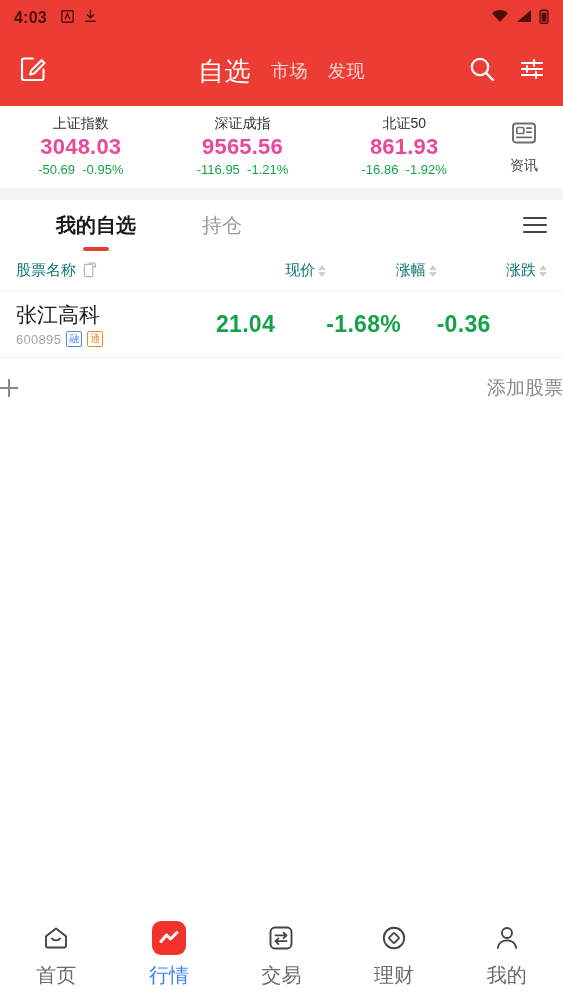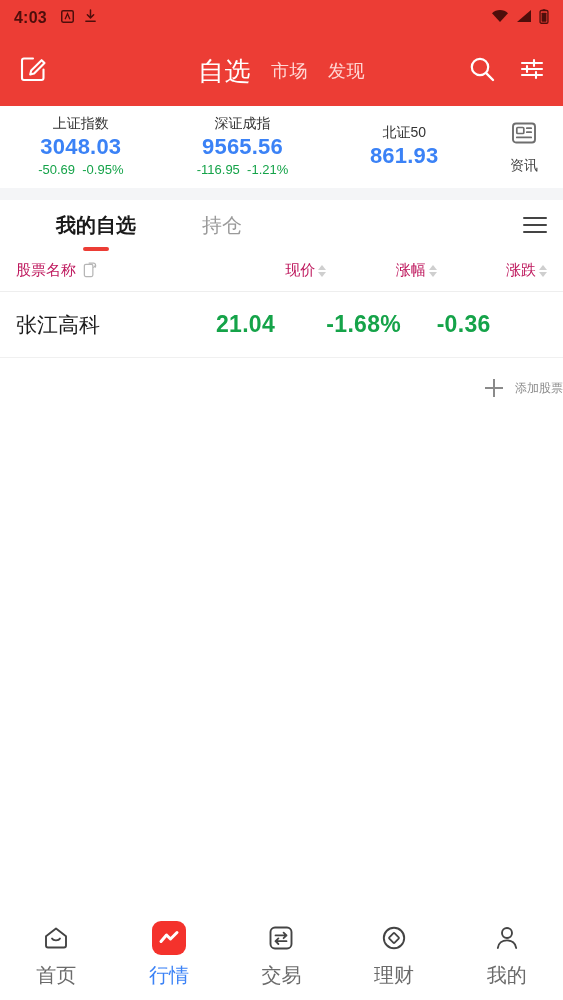--- a/index.html
+++ b/index.html
@@ -38,21 +38,21 @@
   .htab.active { color: #ffffff; font-size: 26px; font-weight: 500; }
   .header-right { margin-left: auto; display: flex; align-items: center; gap: 20px; z-index:2; }
 
   
   .indices {
     flex: 0 0 82px; background: #fff; display: flex; align-items: center;
     padding: 6px 0 8px 0;
   }
   .idx { flex: 1; text-align: center; }
   .idx-name { font-size: 14px; color: #333; line-height: 20px; }
-  .idx-value { font-size: 22px; font-weight: 600; color: #3b82f6; line-height: 28px; letter-spacing:.2px; }
+  .idx-value { font-size: 22px; font-weight: 600; color: #ec4899; line-height: 28px; letter-spacing:.2px; }
   .idx-sub { font-size: 13px; color: #15a349; line-height: 18px; }
   .news-btn {
     width: 78px; display: flex; flex-direction: column; align-items: center; gap: 5px;
     border-left: 0px solid transparent;
   }
   .news-label { font-size: 14px; color: #444; }
 
   .band { flex: 0 0 12px; background: #f4f5f7; }
 
   
@@ -65,21 +65,21 @@
   .stab.active::after {
     content: ""; position: absolute; left: 50%; transform: translateX(-50%);
     bottom: -12px; width: 26px; height: 4px; border-radius: 2px; background: #ec3d35;
   }
   .hamburger { margin-left: auto; display:flex; flex-direction:column; gap:5px; }
   .hamburger span { display:block; width: 24px; height: 2px; background: #444; border-radius:1px; }
 
   
   .colhead {
     flex: 0 0 42px; display: flex; align-items: center; padding: 0 16px;
-    border-bottom: 1px solid #eeeeee; color: #be185d; font-size: 15px;
+    border-bottom: 1px solid #eeeeee; color: #0f766e; font-size: 15px;
   }
   .ch-name { display: flex; align-items: center; gap: 6px; flex: 0 0 200px; }
   .ch-cell { flex: 1; display: flex; align-items: center; justify-content: flex-end; gap: 3px; }
   .sortarrows { display:flex; flex-direction:column; gap:2px; }
   .sortarrows i { display:block; width:0; height:0; border-left:4px solid transparent; border-right:4px solid transparent; }
   .sortarrows i.up { border-bottom:5px solid #cfcfcf; }
   .sortarrows i.down { border-top:5px solid #cfcfcf; }
 
   
   .stock-row {
@@ -93,22 +93,22 @@
   .badge {
     font-size: 10px; line-height: 12px; padding: 1px 2px; border-radius: 2px;
     border: 1px solid currentColor;
   }
   .badge.rong { color: #4a90e2; }
   .badge.tong { color: #f0862a; }
   .sr-cell { flex: 1; text-align: left; font-size: 23px; font-weight: 600; color: #15a349; letter-spacing:.3px; }
 
   
   .add-row {
-    flex: 0 0 60px; display: flex; align-items: center; justify-content: flex-end;
-    gap: 12px; color: #8a8a8a; font-size: 12px; font-family: Liberation Mono, monospace;
+    flex: 0 0 60px; display: flex; align-items: center; justify-content: space-between;
+    gap: 12px; color: #8a8a8a; font-size: 19px; font-family: Liberation Mono, monospace;
   }
   .plus { position: relative; width: 18px; height: 18px; }
   .plus::before, .plus::after { content:""; position:absolute; background:#8a8a8a; }
   .plus::before { left: 8px; top: 0; width: 2px; height: 18px; }
   .plus::after { top: 8px; left: 0; height: 2px; width: 18px; }
 
   .filler { flex: 1 1 auto; background: #fff; }
 
   
   .bottomnav {
@@ -210,20 +210,24 @@
       <div class="idx-name">深证成指</div>
       <div class="idx-value">9565.56</div>
       <div class="idx-sub">
         <span>-116.95</span>
         &nbsp;<span>-1.21%</span>
       </div>
     </div>
     <div class="idx">
       <div class="idx-name">北证50</div>
       <div class="idx-value">861.93</div>
+      <div class="idx-sub">
+        <span>-16.86</span>
+        &nbsp;<span>-1.92%</span>
+      </div>
     </div>
     <div class="news-btn">
       <span>
         <svg width="30" height="30" viewBox="0 0 30 30">
           <rect x="4" y="5.5" width="22" height="19" rx="3" fill="none" stroke="#6e6e6e" stroke-width="1.9"></rect>
           <rect x="7.8" y="9.5" width="7" height="6" rx="1" fill="none" stroke="#6e6e6e" stroke-width="1.7"></rect>
           <path d="M17.8 10.2h4.4M17.8 14.2h4.4M7.8 19.4h14.4" stroke="#6e6e6e" stroke-width="1.7" stroke-linecap="round"></path>
         </svg>
       </span>
       <span class="news-label">资讯</span>
@@ -272,20 +276,25 @@
       <span class="sortarrows">
           <i class="up"></i>
           <i class="down"></i>
         </span>
     </div>
   </div>
 
   <div class="stock-row">
     <div class="sr-name">
       <div class="sr-title">张江高科</div>
+      <div class="sr-sub">
+        <span class="sr-code">600895</span>
+        <span class="badge rong">融</span>
+        <span class="badge tong">通</span>
+      </div>
     </div>
     <div class="sr-cell">21.04</div>
     <div class="sr-cell">-1.68%</div>
     <div class="sr-cell">-0.36</div>
   </div>
 
   <div class="add-row">
     <span class="plus"></span>
     <span>添加股票</span>
   </div>

